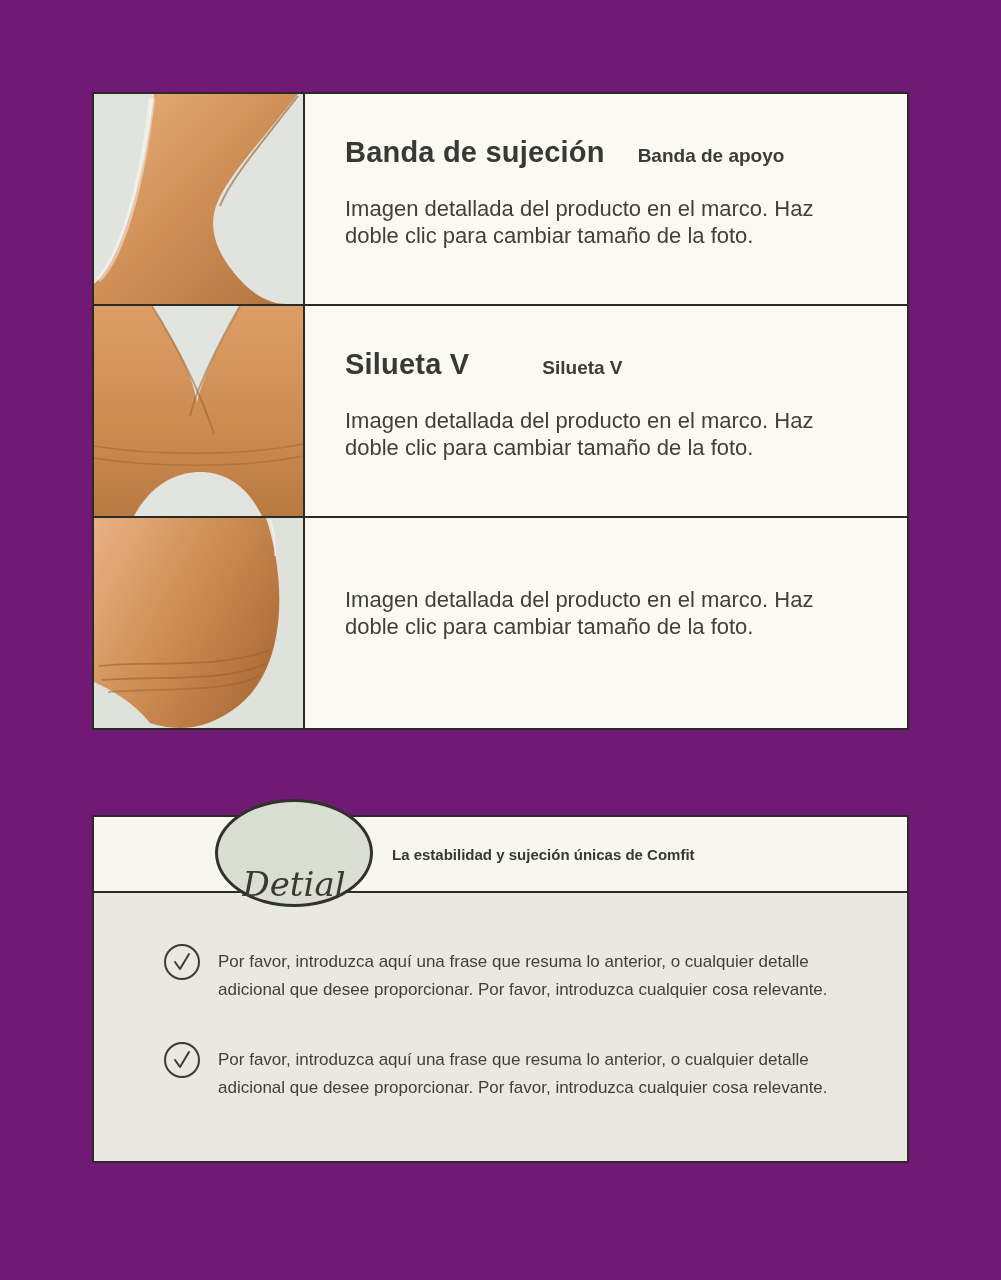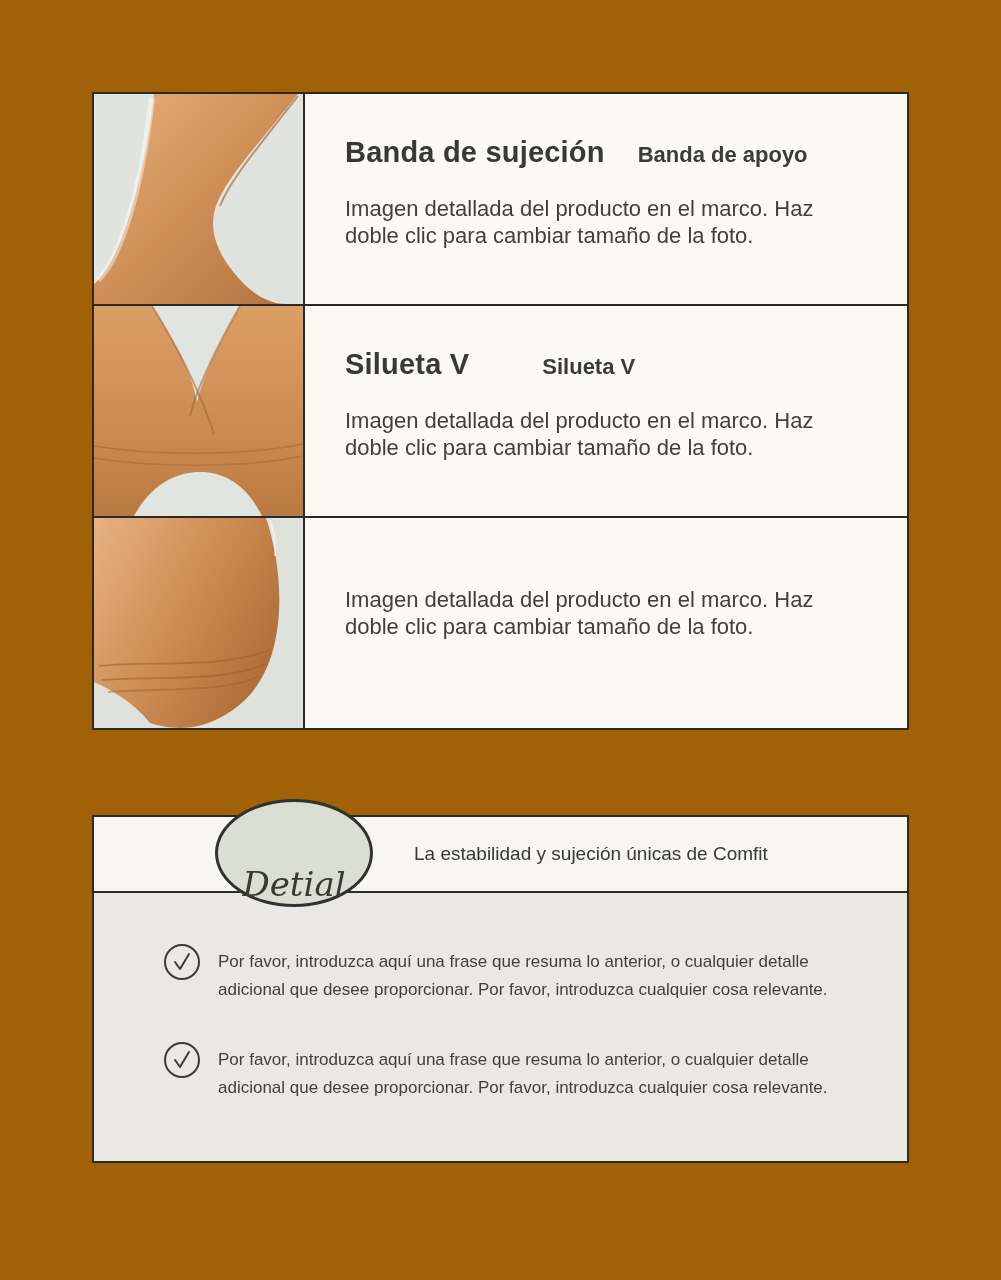--- a/index.html
+++ b/index.html
@@ -3,21 +3,21 @@
 <meta charset="utf-8">
 <style>
   html,body{margin:0;padding:0;}
   body{
     font-family:"Liberation Sans","DejaVu Sans",sans-serif;
     background:#d2d5c9;
   }
   .stage{
     position:relative;
     width:1001px;height:1280px;
-    background:#a16207;
+    background:#701a75;
     overflow:hidden;
   }
   
   .features-panel{
     position:absolute;left:92px;top:92px;
     width:813px;height:634px;
     border:2px solid #2b2a26;
     background:#faf9f4;
     display:flex;flex-direction:column;
   }
@@ -37,42 +37,42 @@
     flex:1;min-width:0;
     padding:42px 28px 0 40px;
   }
   .title-line{display:flex;align-items:baseline;white-space:nowrap;}
   .row-title{
     margin:0;
     font-size:29px;font-weight:bold;
     color:#383834;letter-spacing:.2px;
   }
   .row-subtitle{
-    font-size:22px;font-weight:bold;color:#3b3b37;
+    font-size:19px;font-weight:bold;color:#3b3b37;
   }
   .feature-row:nth-of-type(1) .row-subtitle{margin-left:33px;}
   .feature-row:nth-of-type(2) .row-subtitle{margin-left:73px;}
   .feature-row:nth-of-type(3) .row-subtitle{margin-left:-6px;}
   .row-body{
     margin-top:26px;
     font-size:22px;line-height:27px;
     color:#403f3b;
   }
   
   .detail-bar{
     position:absolute;left:92px;top:815px;
     width:813px;height:74px;
     border:2px solid #2b2a26;
     background:#f7f6f1;
     z-index:1;
   }
   .detail-heading{
-    position:absolute;left:320px;top:50%;
+    position:absolute;left:298px;top:50%;
     transform:translateY(-50%);
-    font-size:19px;font-weight:normal;color:#383834;
+    font-size:15px;font-weight:bold;color:#383834;
     white-space:nowrap;
   }
   .detail-ellipse{
     position:absolute;left:215px;top:799px;
     width:152px;height:102px;
     border-radius:50%;
     border:3px solid #32322d;
     background:#dbded3;
     display:flex;align-items:flex-end;justify-content:center;
     z-index:2;

